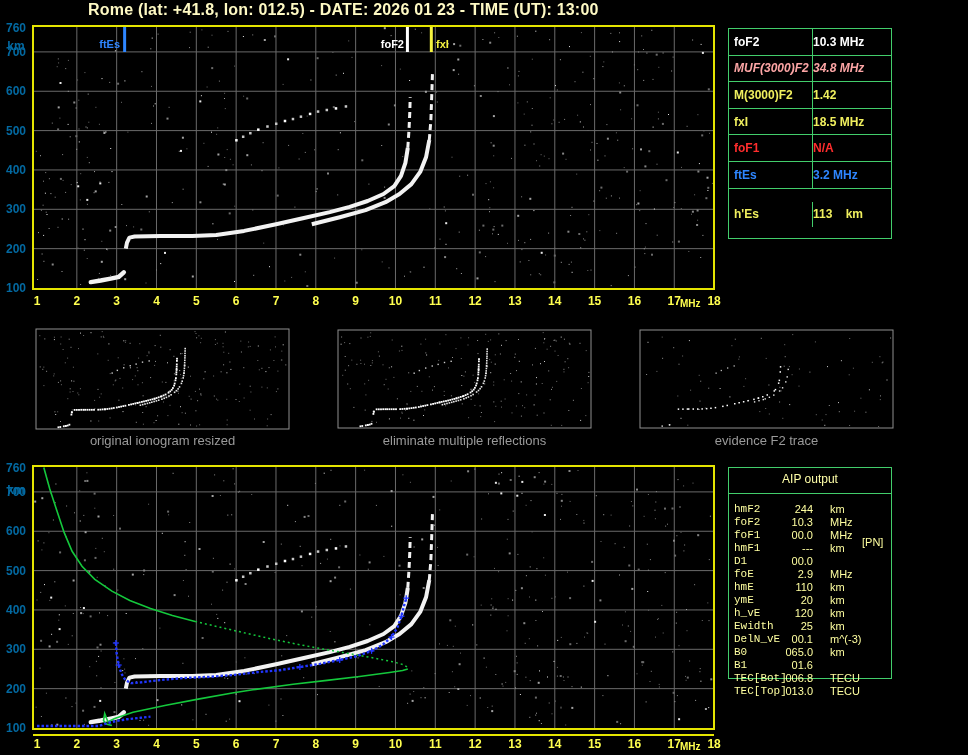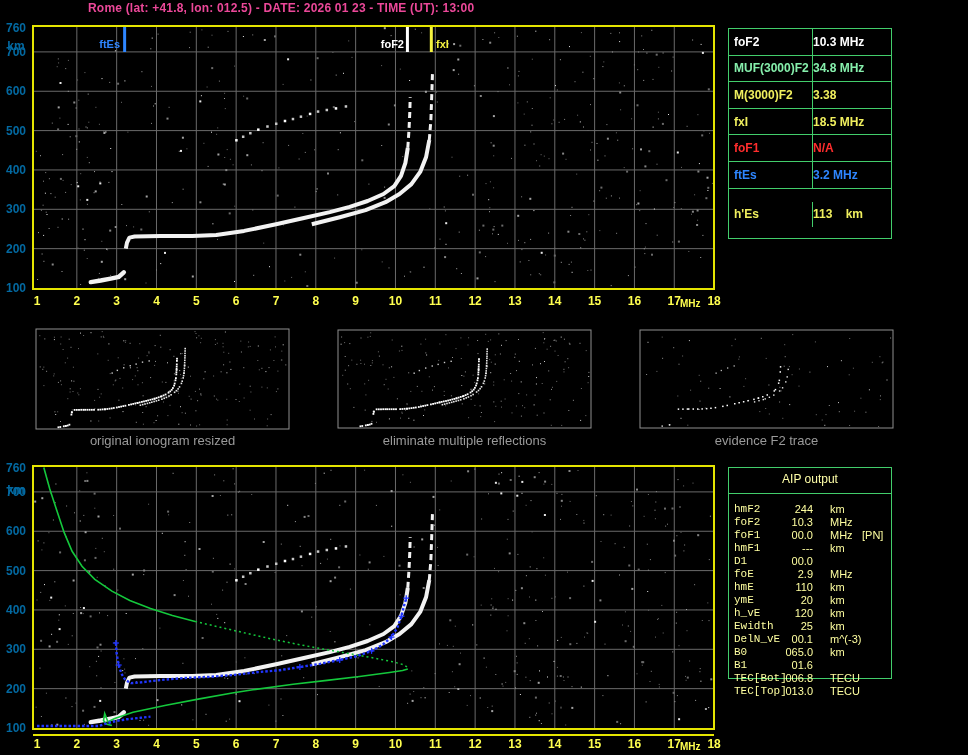--- a/index.html
+++ b/index.html
@@ -1,18 +1,18 @@
 <!DOCTYPE html>
 <html><head>
 <meta charset="utf-8">
 <style>
   html,body{margin:0;padding:0;background:#000;}
   #screen{position:relative;width:968px;height:755px;background:#000;overflow:hidden;
           font-family:"Liberation Sans",sans-serif;}
-  .title{position:absolute;left:88px;top:1px;color:#ec4899;font-size:12px;font-weight:bold;letter-spacing:.2px;}
+  .title{position:absolute;left:88px;top:1px;color:#fef9c3;font-size:16px;font-weight:bold;letter-spacing:.2px;}
   .ytick{position:absolute;width:28px;text-align:center;color:#0369a1;font-weight:bold;font-size:12px;line-height:12px;}
   .xtick{position:absolute;width:26px;margin-left:-13px;text-align:center;color:#ffff4f;font-weight:bold;font-size:12px;line-height:12px;}
   .axunit{position:absolute;color:#ffff4f;font-weight:bold;font-size:10px;line-height:10px;}
   .mklabel{position:absolute;font-size:11px;font-weight:bold;line-height:11px;}
   .caption{position:absolute;color:#9a9a9a;font-size:13px;text-align:center;}
   
   .astable{position:absolute;left:728px;top:28px;width:164px;height:211px;border:1px solid #42cd6b;box-sizing:border-box;}
   .as-header{height:24px;line-height:24px;text-align:center;color:#f5f340;font-weight:bold;font-size:12px;border-bottom:1px solid #42cd6b;}
   .as-row{display:flex;height:25.6px;border-bottom:1px solid #42cd6b;font-size:12px;font-weight:bold;align-items:center;}
   .as-row:last-child{border-bottom:none;}
@@ -20,21 +20,21 @@
   .as-value{flex:1;text-align:left;white-space:pre;}
   
   .aipborder{position:absolute;left:728px;top:467px;width:164px;height:212px;border:1px solid #42cd6b;box-sizing:border-box;}
   .aip-header{position:absolute;left:728px;top:472px;width:164px;text-align:center;color:#ffffa8;font-size:12px;}
   .aip-sep{position:absolute;left:728px;top:493px;width:164px;height:1px;background:#42cd6b;}
   .aip-rows{position:absolute;left:728px;top:503px;width:164px;}
   .aip-row{position:relative;height:13px;font-size:11px;color:#ffffa0;line-height:13px;white-space:nowrap;}
   .aip-label{position:absolute;left:6px;font-family:Liberation Mono, monospace;}
   .aip-value{position:absolute;left:28px;width:57px;text-align:right;}
   .aip-unit{position:absolute;left:102px;}
-  .aip-note{position:absolute;left:134px;}
+  .aip-note{position:absolute;left:134px;margin-top:7px;}
 </style>
 </head>
 <body>
 
 <div id="screen">
   <svg id="plots" width="968" height="755" style="position:absolute;left:0;top:0;">
       <g>
         <line x1="76.83" y1="27" x2="76.83" y2="288" stroke="#6a6a6a" stroke-width="1"></line>
         <line x1="116.66" y1="27" x2="116.66" y2="288" stroke="#6a6a6a" stroke-width="1"></line>
         <line x1="156.49" y1="27" x2="156.49" y2="288" stroke="#6a6a6a" stroke-width="1"></line>
@@ -1886,27 +1886,27 @@
   <div class="caption" style="left:36px;top:433px;width:253px;">original ionogram resized</div>
   <div class="caption" style="left:338px;top:433px;width:253px;">eliminate multiple reflections</div>
   <div class="caption" style="left:640px;top:433px;width:253px;">evidence F2 trace</div>
 
   <div class="astable">
     <div id="as-rows">
         <div class="as-row" style="color: rgb(255, 255, 255);">
           <div class="as-label">foF2</div>
           <div class="as-value">10.3 MHz</div>
         </div>
-        <div class="as-row" style="color: #86efac;">
+        <div class="as-row" style="color: #fca5a5; font-style: italic;">
           <div class="as-label">MUF(3000)F2</div>
           <div class="as-value">34.8 MHz</div>
         </div>
         <div class="as-row" style="color: rgb(240, 239, 94);">
           <div class="as-label">M(3000)F2</div>
-          <div class="as-value">3.38</div>
+          <div class="as-value">1.42</div>
         </div>
         <div class="as-row" style="color: rgb(240, 239, 94);">
           <div class="as-label">fxI</div>
           <div class="as-value">18.5 MHz</div>
         </div>
         <div class="as-row" style="color: rgb(255, 45, 45);">
           <div class="as-label">foF1</div>
           <div class="as-value">N/A</div>
         </div>
         <div class="as-row" style="color: rgb(46, 134, 255);">

